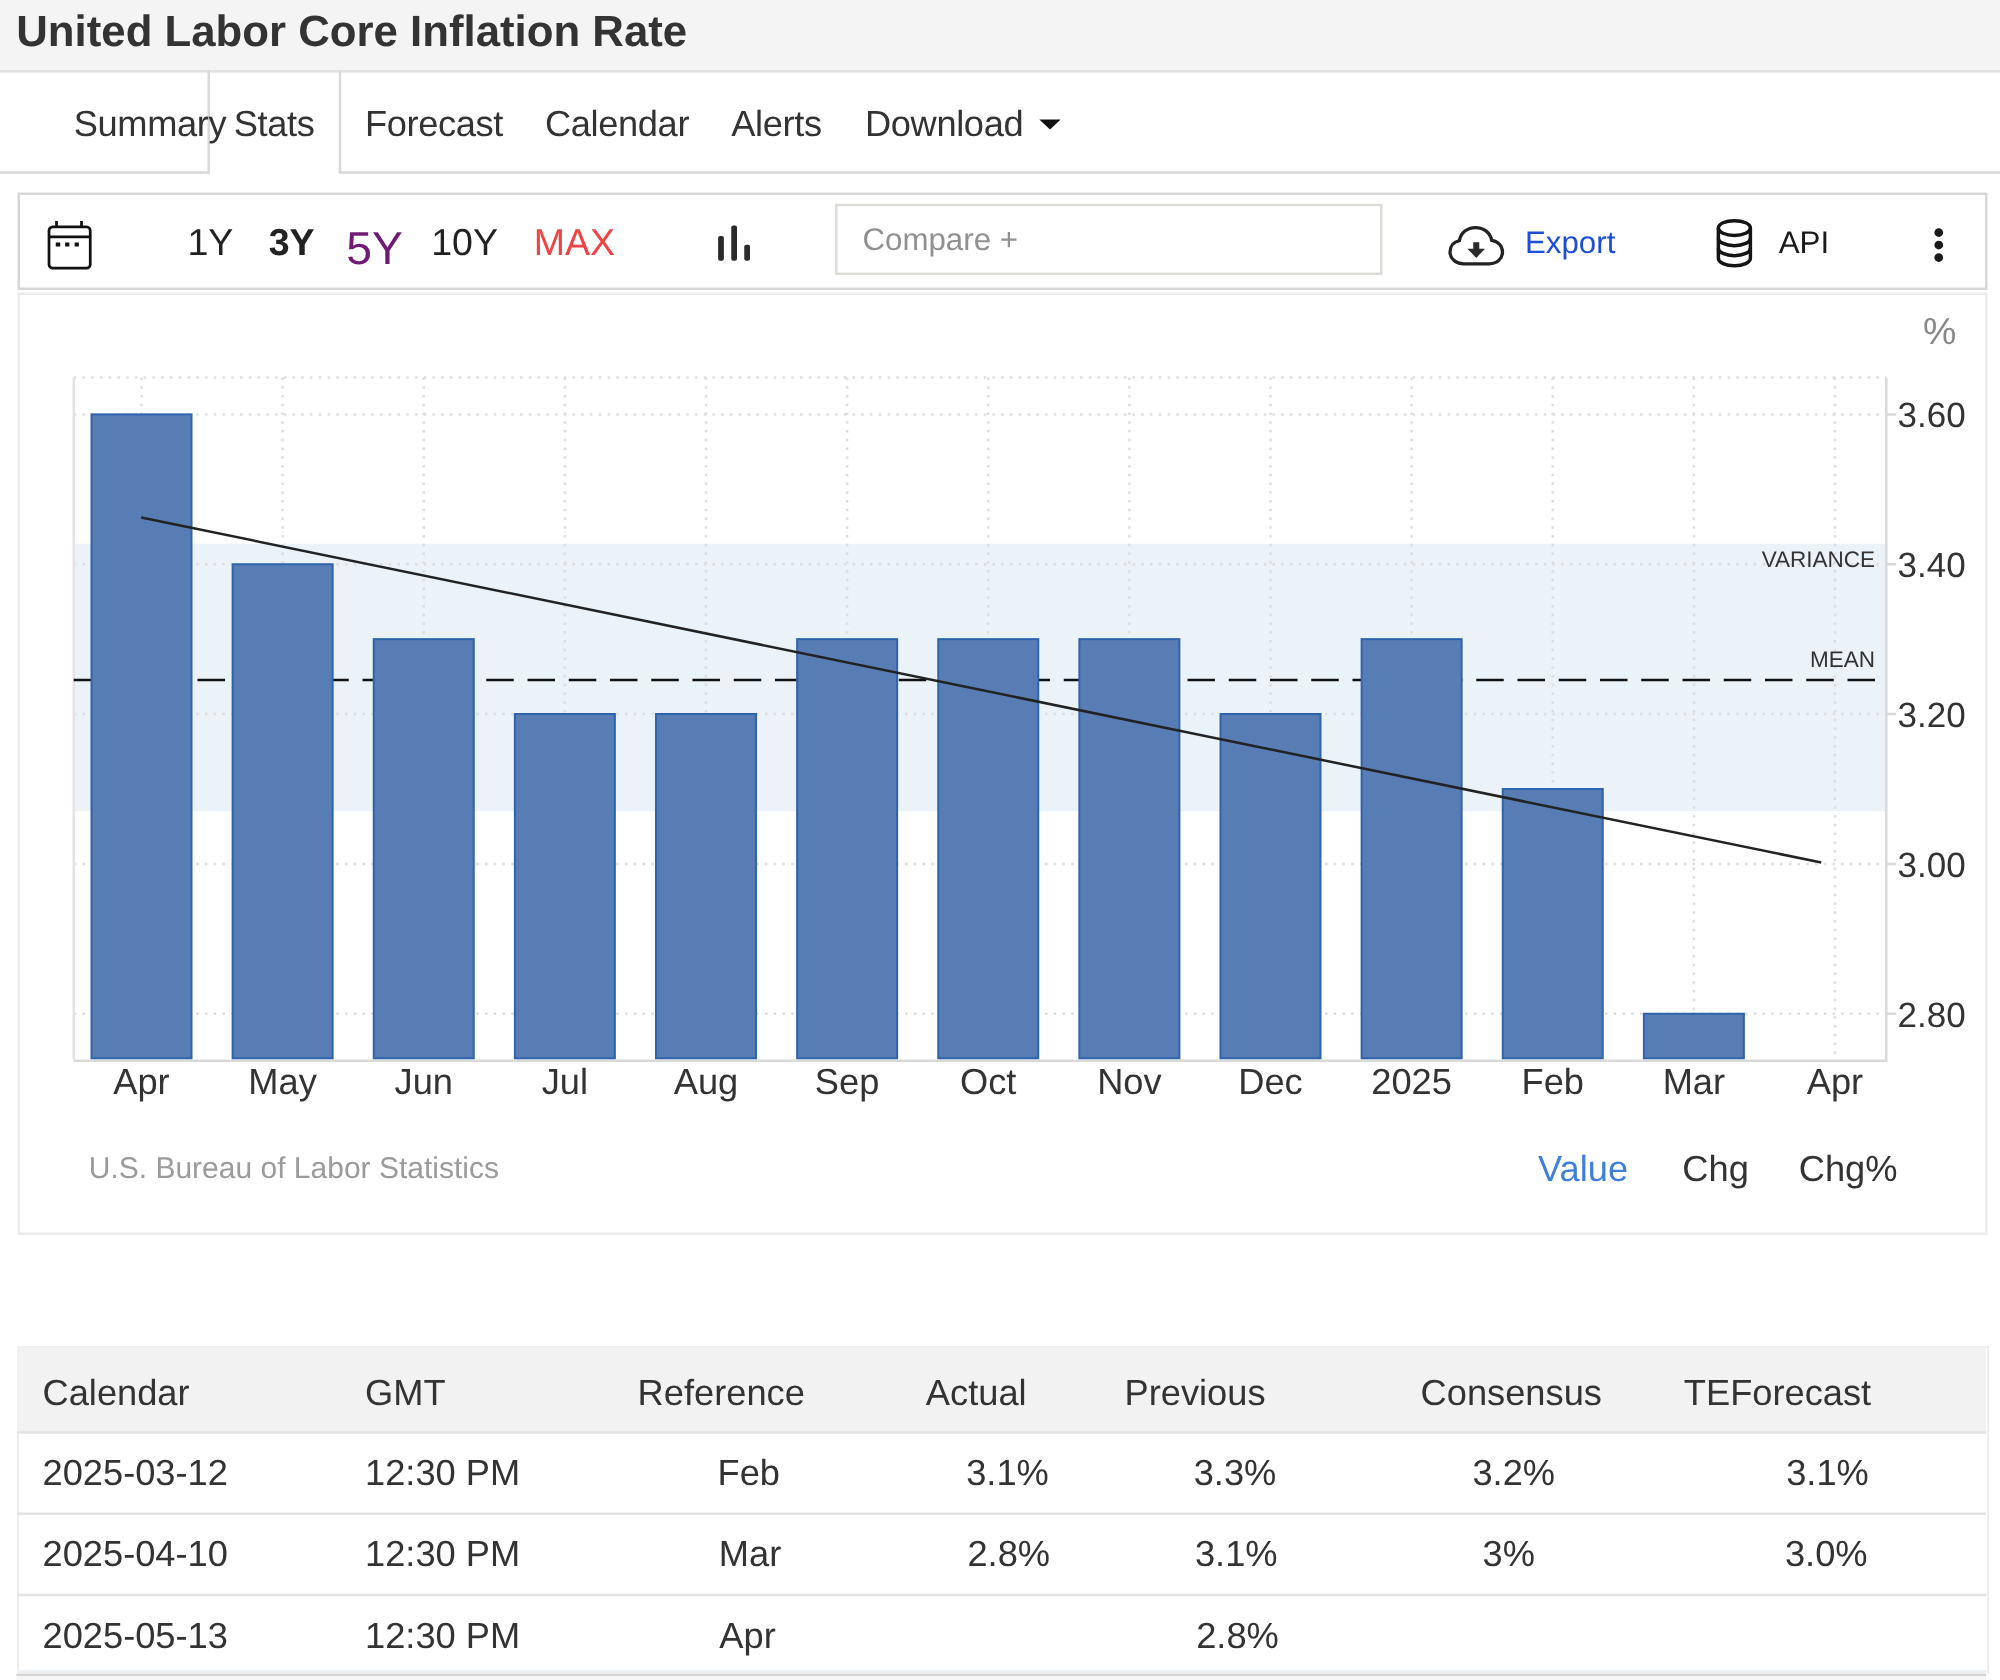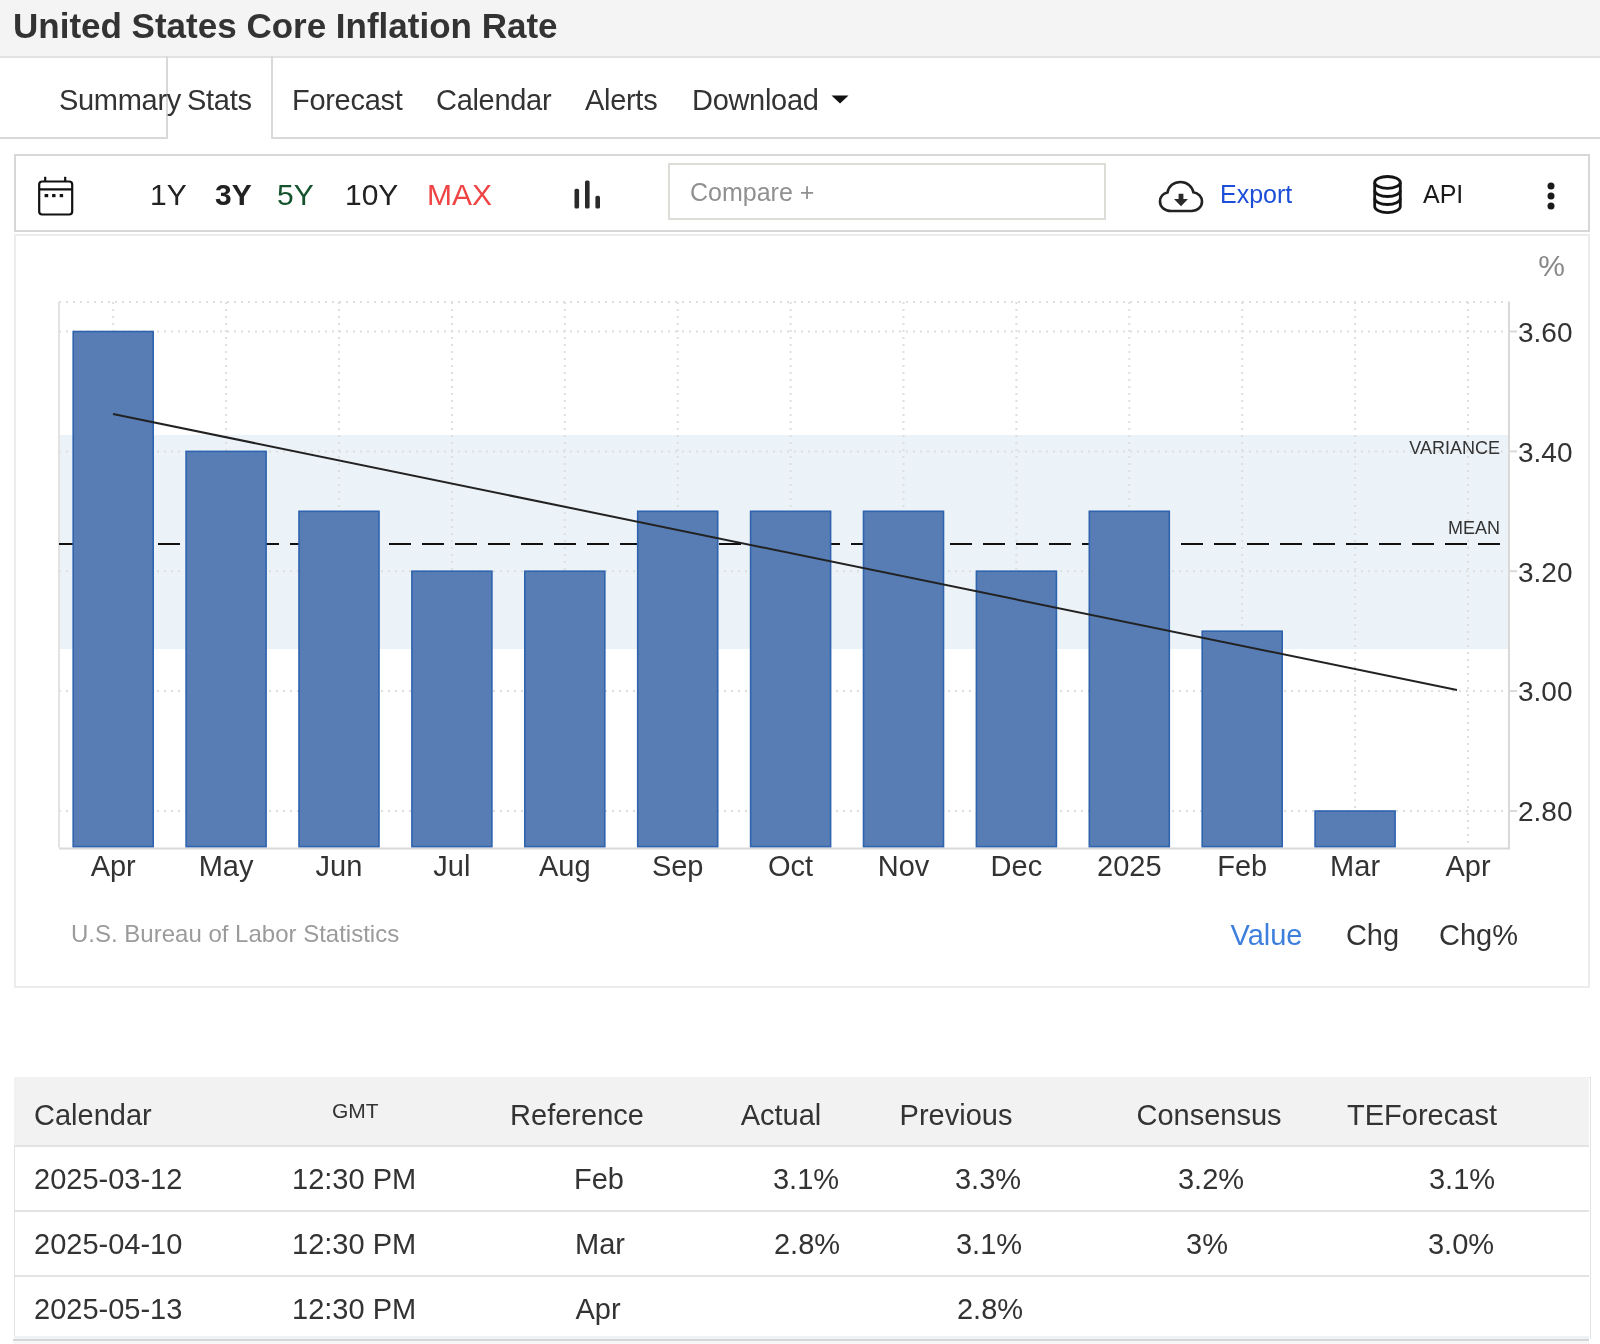--- a/index.html
+++ b/index.html
@@ -5,21 +5,21 @@
   html,body{margin:0;padding:0;}
   body{width:1600px;height:1344px;position:relative;background:#fff;
        font-family:"Liberation Sans",sans-serif;overflow:hidden;}
   .abs{position:absolute;}
   .t{position:absolute;white-space:nowrap;color:#333;}
 </style>
 </head>
 <body>
 
 <div class="abs" style="left:0;top:0;width:1600px;height:56px;background:#f4f4f4;border-bottom:2px solid #e2e2e2;"></div>
-<div class="t" style="left:13px;top:6px;font-size:35px;font-weight:bold;color:#333;">United States Core Inflation Rate</div>
+<div class="t" style="left:13px;top:6px;font-size:35px;font-weight:bold;color:#333;">United Labor Core Inflation Rate</div>
 
 <div class="abs" style="left:0;top:137px;width:167px;height:2px;background:#d9d9d9;"></div>
 <div class="abs" style="left:272px;top:137px;width:1328px;height:2px;background:#d9d9d9;"></div>
 
 <div class="abs" style="left:166px;top:56px;width:2px;height:83px;background:#d9d9d9;"></div>
 <div class="abs" style="left:271px;top:56px;width:2px;height:83px;background:#d9d9d9;"></div>
 
 <div class="t" style="left:31px;top:84px;font-size:29px;letter-spacing:-0.3px;margin-left:28px;">Summary</div>
 <div class="t" style="left:187px;top:84px;font-size:29px;letter-spacing:-0.3px;">Stats</div>
 <div class="t" style="left:292px;top:84px;font-size:29px;letter-spacing:-0.3px;">Forecast</div>
@@ -36,21 +36,21 @@
   <rect x="2.2" y="5.5" width="33" height="33" rx="3" fill="none" stroke="#111" stroke-width="2.2"></rect>
   <line x1="2.2" y1="13.4" x2="35.2" y2="13.4" stroke="#111" stroke-width="2.2"></line>
   <line x1="8.2" y1="0.8" x2="8.2" y2="5" stroke="#111" stroke-width="2.2"></line>
   <line x1="28.2" y1="0.8" x2="28.2" y2="5" stroke="#111" stroke-width="2.2"></line>
   <rect x="7.6" y="18" width="3.6" height="3.2" fill="#111"></rect>
   <rect x="15.1" y="18" width="3.4" height="3.2" fill="#111"></rect>
   <rect x="22.7" y="18" width="3.4" height="3.2" fill="#111"></rect>
 </svg>
 <div class="t" style="left:150px;top:178px;font-size:30px;color:#222;">1Y</div>
 <div class="t" style="left:215px;top:178px;font-size:30px;color:#222;font-weight:bold;">3Y</div>
-<div class="t" style="left:277px;top:178px;font-size:30px;color:#14532d;">5Y</div>
+<div class="t" style="left:277px;top:178px;font-size:37px;color:#701a75;">5Y</div>
 <div class="t" style="left:345px;top:178px;font-size:30px;color:#222;">10Y</div>
 <div class="t" style="left:427px;top:178px;font-size:30px;color:#ef4444;">MAX</div>
 
 <svg class="abs" style="left:573px;top:180px;" width="28" height="30" viewBox="0 0 28 30">
   <rect x="1.5" y="8.8" width="4.6" height="19.7" rx="1.6" fill="#2a2a2a"></rect>
   <rect x="12" y="0.4" width="4.6" height="28.1" rx="1.6" fill="#2a2a2a"></rect>
   <rect x="22.4" y="15.8" width="4.6" height="12.7" rx="1.6" fill="#2a2a2a"></rect>
 </svg>
 
 <div class="abs" style="left:668px;top:163px;width:434px;height:53px;border:2px solid #ddddd8;background:#fff;"></div>
@@ -150,21 +150,21 @@
 <div class="abs" style="left:14px;top:1077px;width:1575px;height:261px;border:1px solid #e3e3e3;border-bottom:none;"></div>
 <div class="abs" style="left:14px;top:1077px;width:1575px;height:69px;background:#f2f2f2;"></div>
 <div class="abs" style="left:14px;top:1145px;width:1575px;height:2px;background:#e3e3e3;"></div>
 <div class="abs" style="left:14px;top:1210px;width:1575px;height:2px;background:#e3e3e3;"></div>
 <div class="abs" style="left:14px;top:1275px;width:1575px;height:2px;background:#e3e3e3;"></div>
 <div class="abs" style="left:14px;top:1336px;width:1575px;height:3px;background:#eef2f5;"></div>
 <div class="abs" style="left:13px;top:1339px;width:1576px;height:2px;background:#d6d6d6;"></div>
 <div class="abs" style="left:13px;top:1341px;width:1576px;height:3px;background:#f6f6f6;"></div>
 
 <div class="t" style="left:34px;top:1099px;font-size:29px;">Calendar</div>
-<div class="t" style="left:292px;top:1099px;font-size:21px;margin-left:40px;">GMT</div>
+<div class="t" style="left:292px;top:1099px;font-size:29px;">GMT</div>
 <div class="t" style="left:577px;top:1099px;font-size:29px;transform:translateX(-50%);">Reference</div>
 <div class="t" style="left:781px;top:1099px;font-size:29px;transform:translateX(-50%);">Actual</div>
 <div class="t" style="left:956px;top:1099px;font-size:29px;transform:translateX(-50%);">Previous</div>
 <div class="t" style="left:1171px;top:1099px;font-size:29px;transform:translateX(-50%);margin-left:38px;">Consensus</div>
 <div class="t" style="left:1422px;top:1099px;font-size:29px;transform:translateX(-50%);">TEForecast</div>
 
 <div class="t" style="left:34px;top:1163px;font-size:29px;">2025-03-12</div>
 <div class="t" style="left:292px;top:1163px;font-size:29px;">12:30 PM</div>
 <div class="t" style="left:599px;top:1163px;font-size:29px;transform:translateX(-50%);">Feb</div>
 <div class="t" style="left:806px;top:1163px;font-size:29px;transform:translateX(-50%);">3.1%</div>

